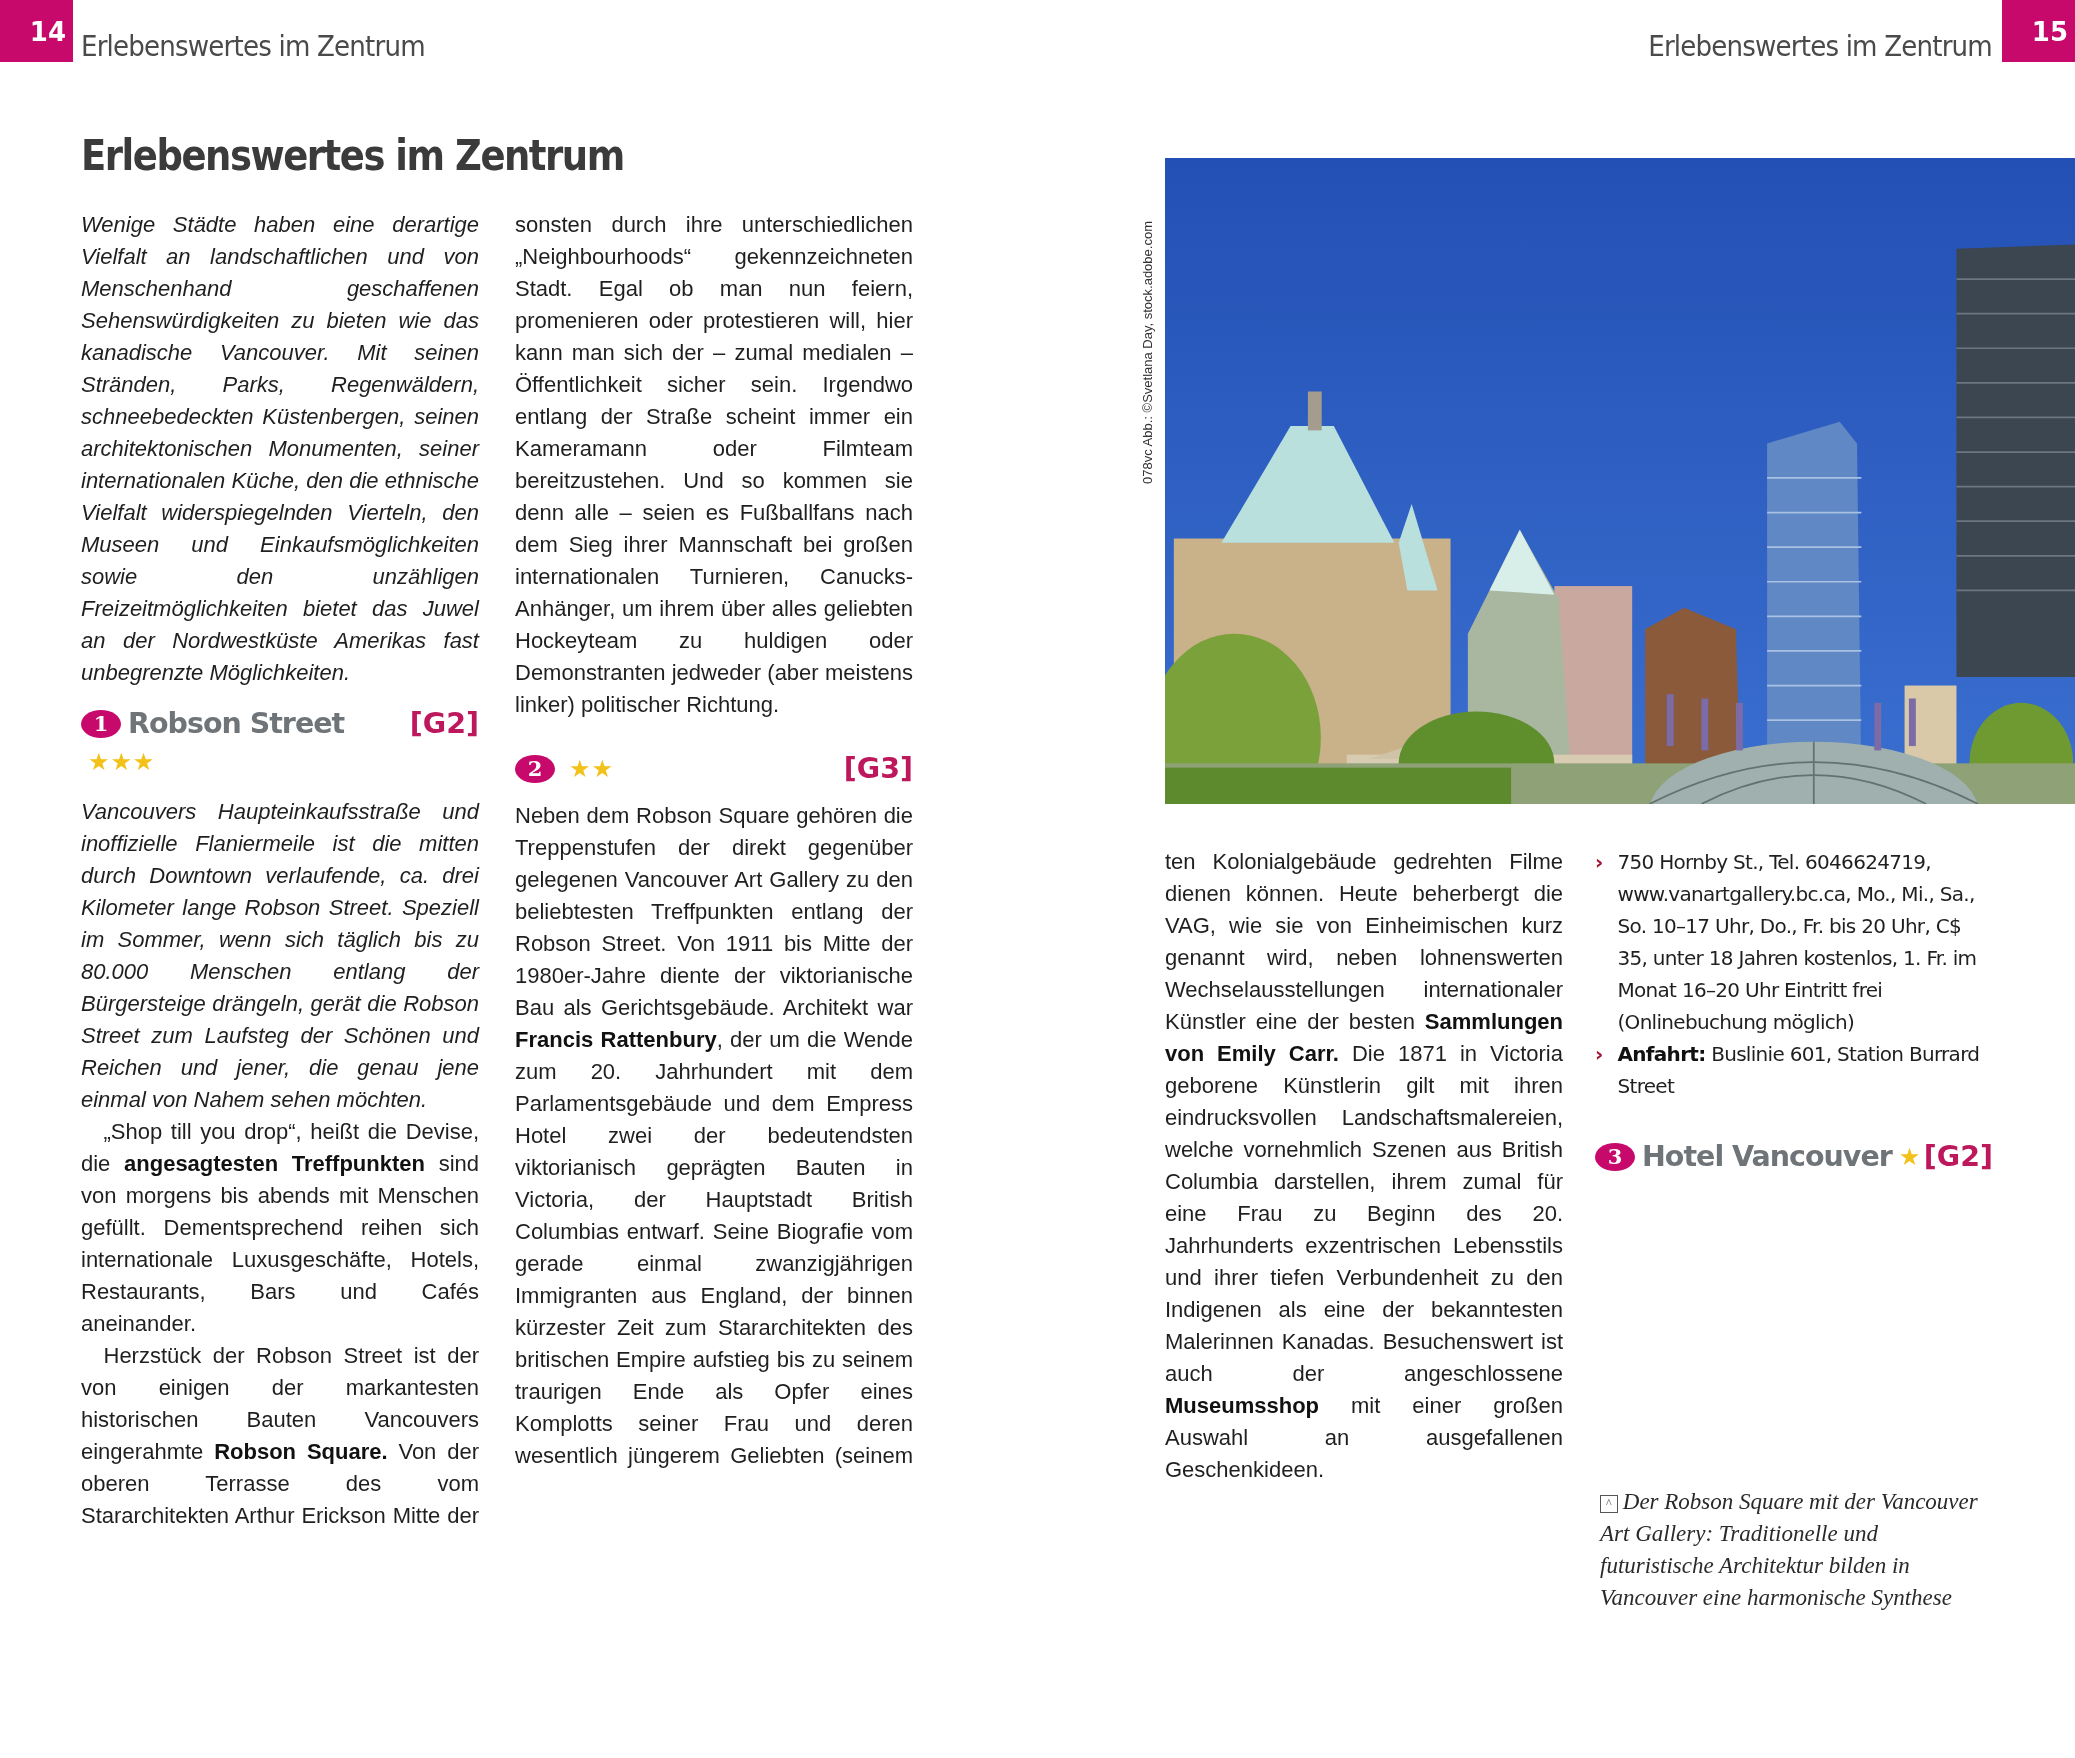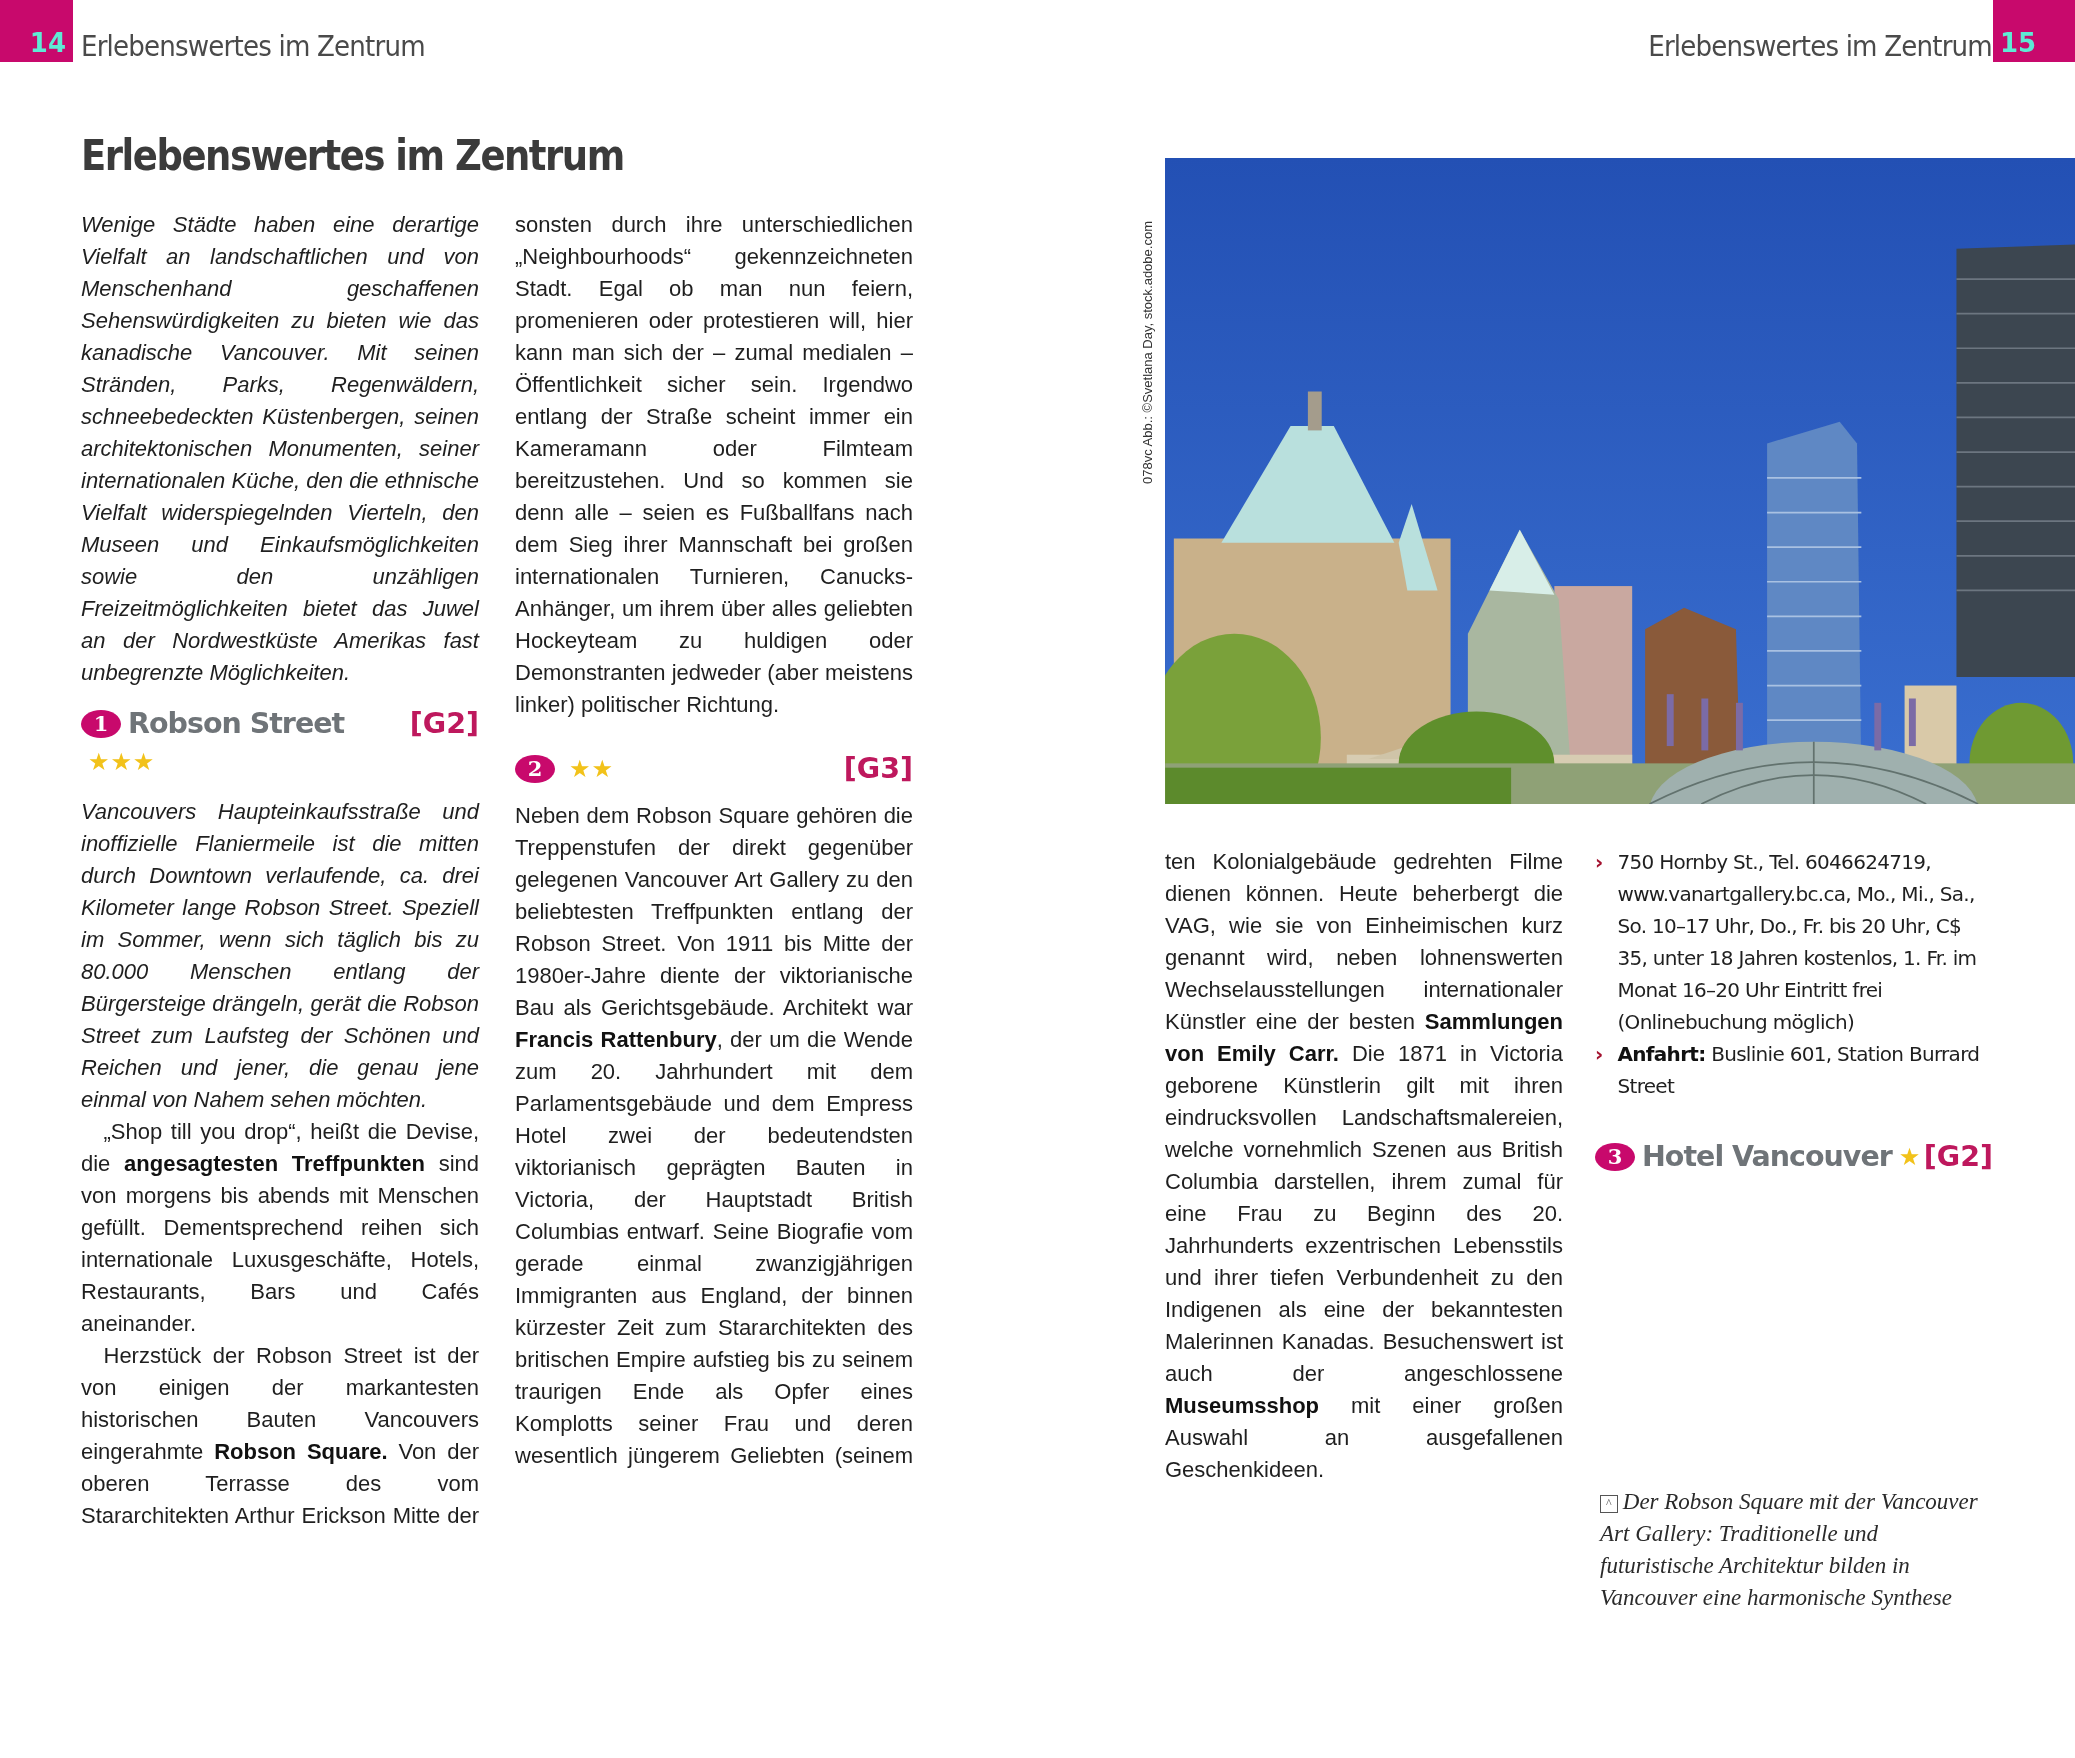--- a/index.html
+++ b/index.html
@@ -3,26 +3,26 @@
 <meta charset="utf-8">
 <style>
   html, body { margin: 0; padding: 0; }
   body {
     width: 2075px; height: 1759px; position: relative; overflow: hidden;
     background: #ffffff; color: #1f1f1f;
     font-family: "Liberation Sans", "DejaVu Sans", sans-serif;
   }
   .pagetab {
     position: absolute; top: 0; height: 62px; background: #c8096c;
-    color: #5eead4; font-family: "DejaVu Sans", sans-serif; font-weight: bold;
+    color: #ffffff; font-family: "DejaVu Sans", sans-serif; font-weight: bold;
     font-size: 26px; display: flex; align-items: flex-end; justify-content: flex-end;
-    padding: 0 7px 4px 7px; box-sizing: border-box;
+    padding: 0 7px 15px 7px; box-sizing: border-box;
   }
   .pagetab.left { left: 0; width: 73px; }
-  .pagetab.right { right: 0; width: 82px; justify-content: flex-start; }
+  .pagetab.right { right: 0; width: 73px; justify-content: flex-end; }
   .running-head {
     position: absolute; top: 29px; font-size: 29px; color: #4a4a4a;
     font-family: "DejaVu Sans", sans-serif; letter-spacing: -0.9px; transform: scaleX(0.9);
   }
   .running-head.left { left: 81px; transform-origin: left center; }
   .running-head.right { right: 83px; transform-origin: right center; }
 
   .main-title {
     position: absolute; left: 81px; top: 130px; font-size: 43px; font-weight: bold;
     color: #3b3b3b; font-family: "DejaVu Sans", sans-serif; letter-spacing: -1.7px;

